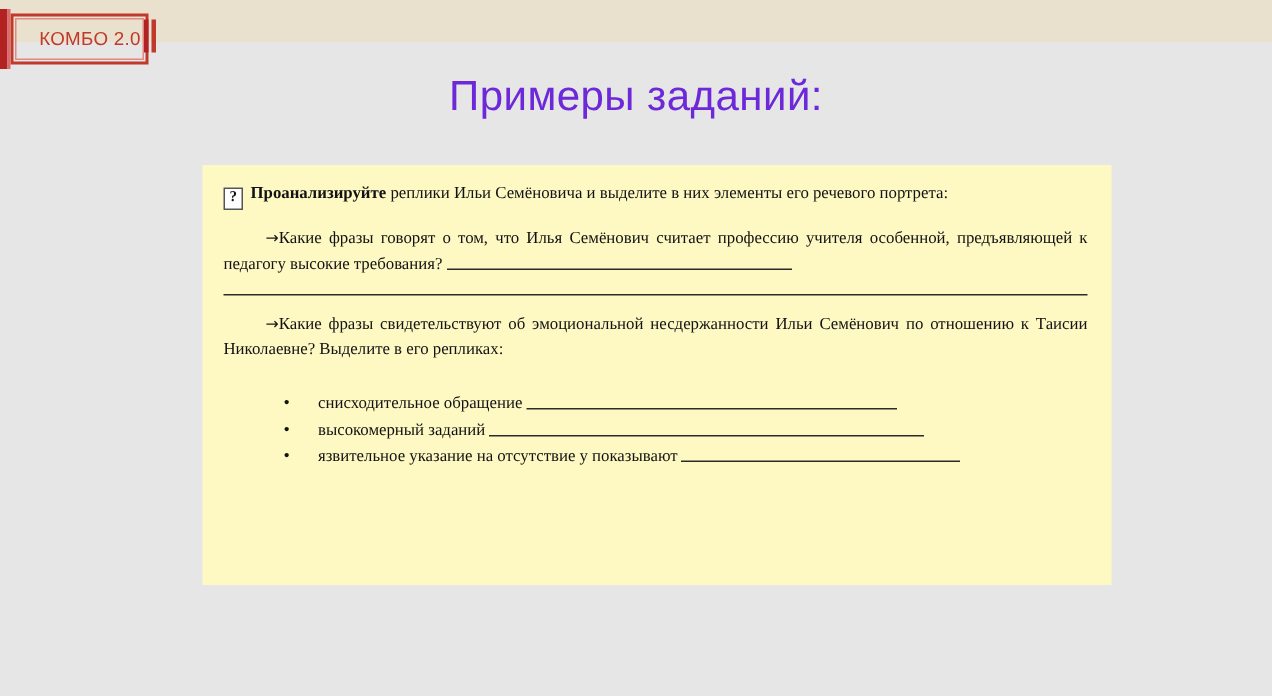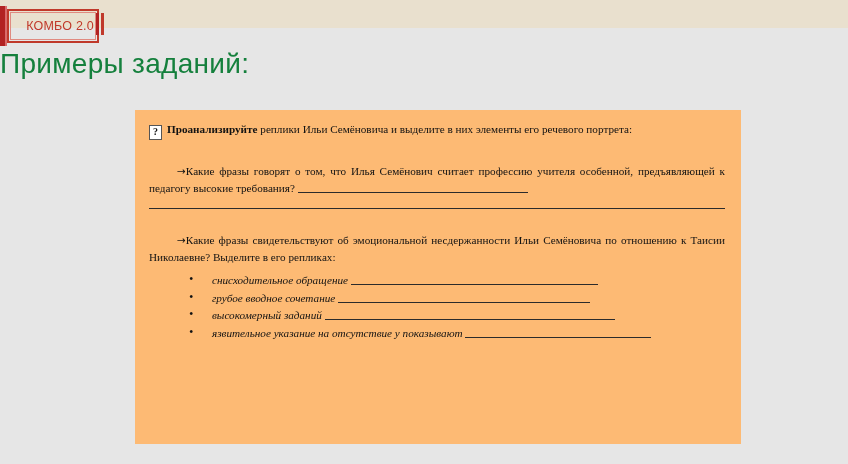--- a/index.html
+++ b/index.html
@@ -97,34 +97,35 @@
   }
   .logo-bars span.b1 { left: 0px; }
   .logo-bars span.b2 { left: 5px; background: #c0392b; }
 
   
   .slide-title {
     position: absolute;
     left: 0;
     top: 48px;
     width: 848px;
+    text-align: center;
     font-size: 28px;
-    color: #15803d;
+    color: #6d28d9;
     font-weight: normal;
     letter-spacing: 0.3px;
   }
 
   
   .doc-card {
     position: absolute;
     left: 135px;
     top: 110px;
     width: 606px;
-    height: 334px;
-    background: #fdba74;
+    height: 280px;
+    background: #fef9c3;
     box-sizing: border-box;
     padding: 11px 16px 10px 14px;
     font-family: "Liberation Serif", serif;
     color: #121212;
     overflow: hidden;
   }
 
   .q-line {
     font-size: 11.2px;
     line-height: 16.5px;
@@ -148,44 +149,43 @@
   }
   .bold { font-weight: bold; }
 
   .para {
     font-size: 11.2px;
     line-height: 16.5px;
     text-align: justify;
     margin: 10px 0 0 0;
     text-indent: 28px;
   }
-  .para.tight { margin-top: 23px; }
+  .para.tight { margin-top: 11px; }
   .arrow {
     font-family: "DejaVu Sans", sans-serif;
     font-size: 10.5px;
   }
   .fill {
     display: inline-block;
     border-bottom: 1px solid #2b2b2b;
     height: 11px;
     vertical-align: -1px;
   }
   .fullrule {
     display: block;
     border-bottom: 1px solid #2b2b2b;
     height: 1px;
     width: 100%;
     margin-top: 11px;
   }
 
   ul.bullets {
     list-style: none;
-    margin: 7px 0 0 0;
+    margin: 20px 0 0 0;
     padding: 0;
-    font-style: italic;
   }
   ul.bullets li {
     font-size: 11.2px;
     line-height: 17.5px;
     padding-left: 63px;
     position: relative;
     white-space: nowrap;
   }
   ul.bullets li::before {
     content: "\2022";
@@ -223,23 +223,22 @@
   </div>
 
 
   <div class="para tight">
     <span class="arrow">→</span><span>Какие фразы говорят о том, что Илья Семёнович считает профессию учителя особенной, предъявляющей к педагогу высокие требования?</span>
     <span class="fill" style="width:230px"></span>
     <span class="fullrule"></span>
   </div>
 
   <div class="para tight">
-    <span class="arrow">→</span><span>Какие фразы свидетельствуют об эмоциональной несдержанности Ильи Семёновича по отношению к Таисии Николаевне? Выделите в его репликах:</span>
+    <span class="arrow">→</span><span>Какие фразы свидетельствуют об эмоциональной несдержанности Ильи Семёнович по отношению к Таисии Николаевне? Выделите в его репликах:</span>
   </div>
 
   <ul class="bullets">
     <li><span>снисходительное обращение</span> <span class="fill" style="width:247px"></span></li>
-    <li><span>грубое вводное сочетание</span> <span class="fill" style="width:252px"></span></li>
     <li><span>высокомерный заданий</span> <span class="fill" style="width:290px"></span></li>
     <li><span>язвительное указание на отсутствие у показывают</span> <span class="fill" style="width:186px"></span></li>
   </ul>
 
 </div>
 
 </body></html>

